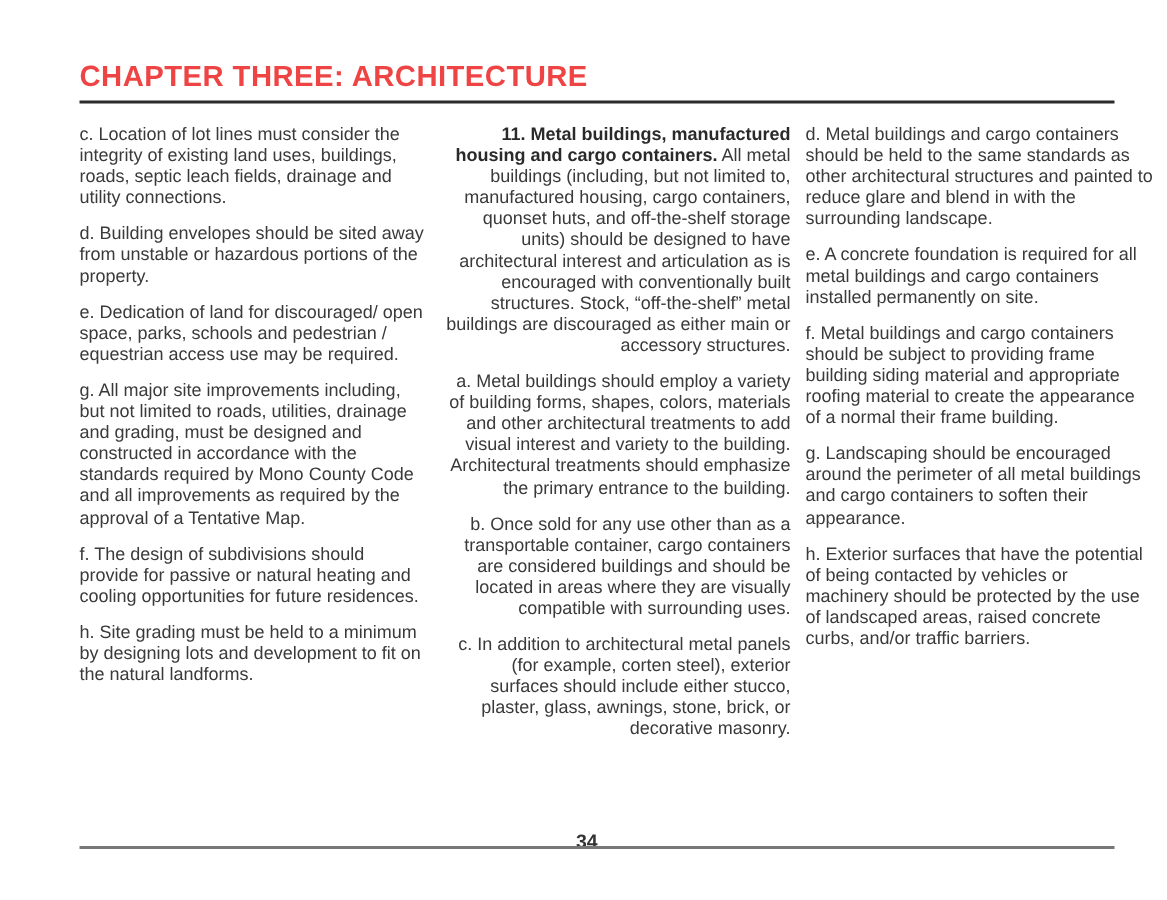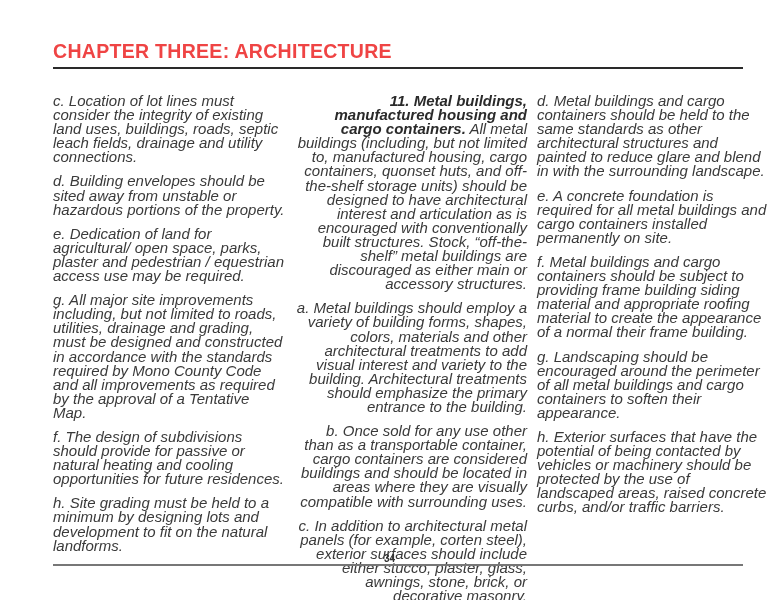--- a/index.html
+++ b/index.html
@@ -2,39 +2,39 @@
 <html><head>
 <meta charset="utf-8">
 <style>
   html, body { margin: 0; padding: 0; background: #ffffff; }
   body { width: 778px; height: 600px; position: relative; overflow: hidden;
          font-family: "Liberation Sans", sans-serif; color: #3a3a3a; }
   .page-title { position: absolute; left: 53px; top: 40px; margin: 0;
                 font-family: "Liberation Sans", sans-serif; font-weight: bold;
                 font-size: 19.5px; letter-spacing: 0.3px; color: #ef4444; }
   .title-rule { position: absolute; left: 53px; top: 67px; width: 690px; height: 2px; background: #2a2a2a; }
-  .col { position: absolute; top: 94px; width: 232px; font-size: 15px; line-height: 14.1px; font-style: italic; }
+  .col { position: absolute; top: 82px; width: 232px; font-size: 12px; line-height: 14.1px; }
   .col1 { left: 53px; }
   .col2 { left: 295px; text-align: right; }
   .col3 { left: 537px; }
   .para { margin: 0 0 10px 0; }
   .lead { font-weight: bold; color: #2a2a2a; }
-  .page-number { position: absolute; left: 384px; top: 553px; font-size: 10px; font-weight: bold; color: #333; }
+  .page-number { position: absolute; left: 384px; top: 553px; font-size: 13px; font-weight: bold; color: #333; }
   .footer-rule { position: absolute; left: 53px; top: 564px; width: 690px; height: 2px; background: #777777; }
 </style>
 </head>
 <body>
 
 <h1 class="page-title">CHAPTER THREE: ARCHITECTURE</h1>
 <div class="title-rule"></div>
 
 <div class="col col1">
   <p class="para">c. Location of lot lines must consider the integrity of existing land uses, buildings, roads, septic leach fields, drainage and utility connections.</p>
   <p class="para">d. Building envelopes should be sited away from unstable or hazardous portions of the property.</p>
-  <p class="para">e. Dedication of land for agricultural/ open space, parks, plaster and pedestrian / equestrian access use may be required.</p>
+  <p class="para">e. Dedication of land for discouraged/ open space, parks, schools and pedestrian / equestrian access use may be required.</p>
   <p class="para">g. All major site improvements including, but not limited to roads, utilities, drainage and grading, must be designed and constructed in accordance with the standards required by Mono County Code and all improvements as required by the approval of a Tentative Map.</p>
   <p class="para">f. The design of subdivisions should provide for passive or natural heating and cooling opportunities for future residences.</p>
   <p class="para">h. Site grading must be held to a minimum by designing lots and development to fit on the natural landforms.</p>
 </div>
 
 <div class="col col2">
   <p class="para"><span class="lead">11. Metal buildings, manufactured housing and cargo containers.</span><span> All metal buildings (including, but not limited to, manufactured housing, cargo containers, quonset huts, and off-the-shelf storage units) should be designed to have architectural interest and articulation as is encouraged with conventionally built structures. Stock, “off-the-shelf” metal buildings are discouraged as either main or accessory structures.</span></p>
   <p class="para">a. Metal buildings should employ a variety of building forms, shapes, colors, materials and other architectural treatments to add visual interest and variety to the building. Architectural treatments should emphasize the primary entrance to the building.</p>
   <p class="para">b. Once sold for any use other than as a transportable container, cargo containers are considered buildings and should be located in areas where they are visually compatible with surrounding uses.</p>
   <p class="para">c. In addition to architectural metal panels (for example, corten steel), exterior surfaces should include either stucco, plaster, glass, awnings, stone, brick, or decorative masonry.</p>

